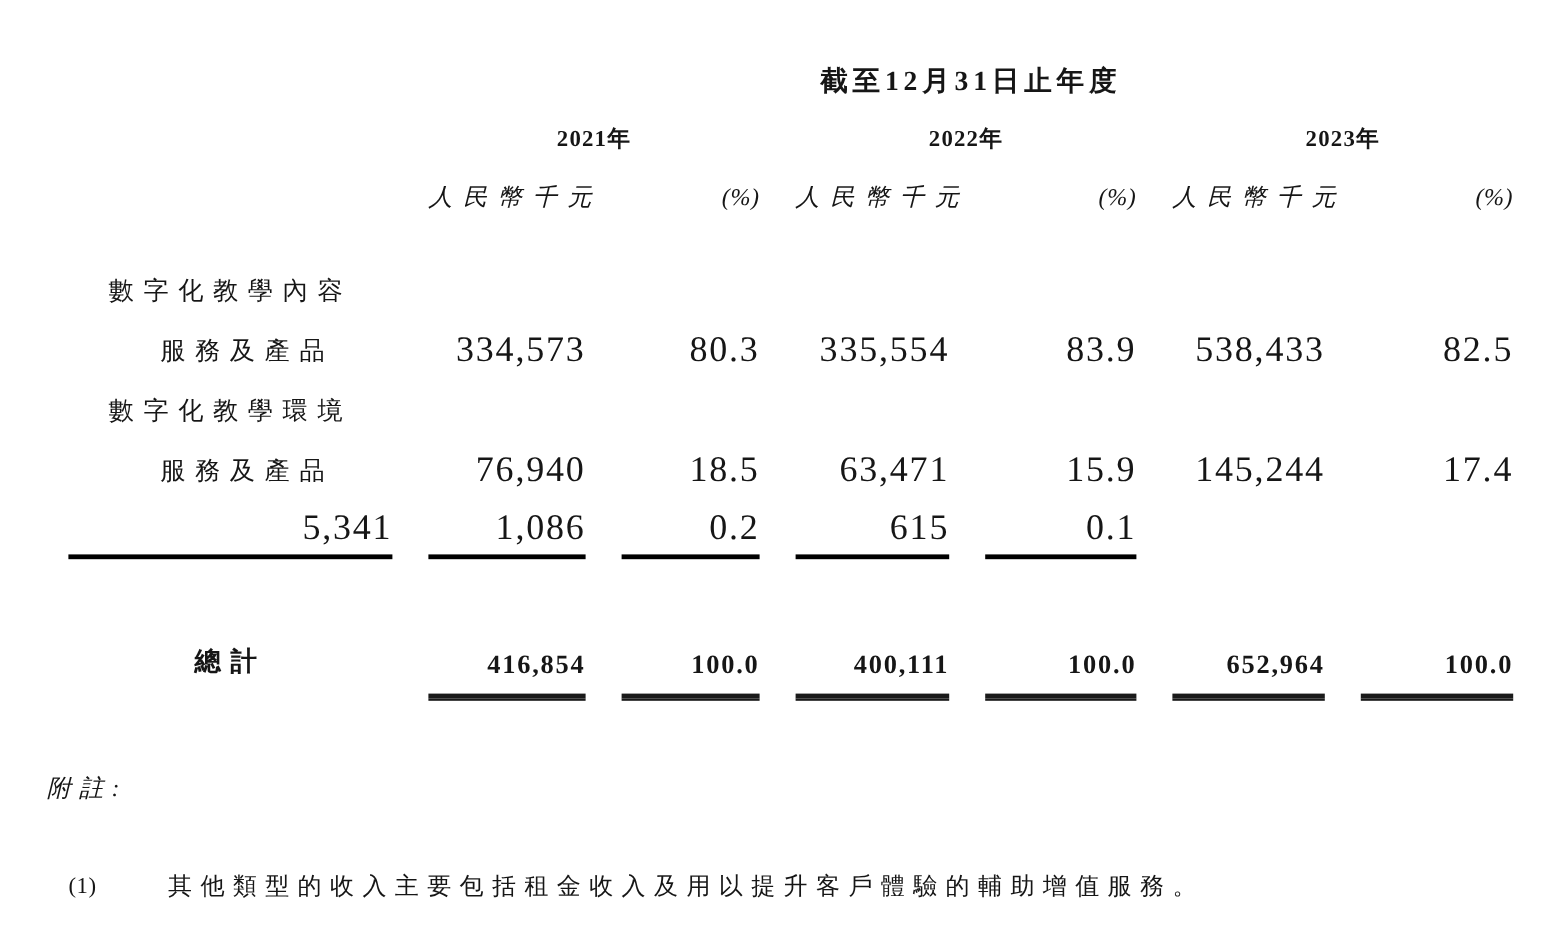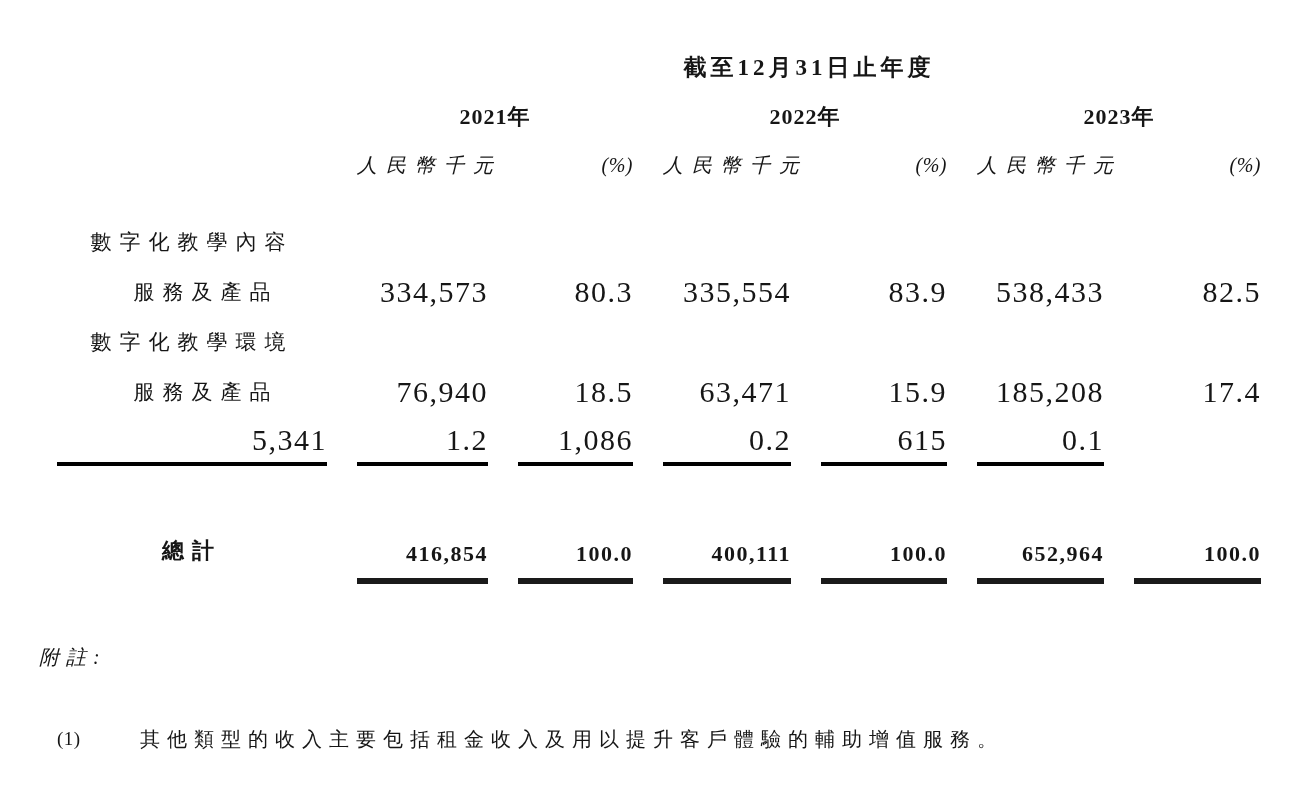--- a/index.html
+++ b/index.html
@@ -33,21 +33,21 @@
     font-weight: bold;
     font-size: 23px;
     letter-spacing: 4px;
     line-height: 32px;
     white-space: nowrap;
   }
   .year-row { margin-top: 17px; }
   .year {
     text-align: center;
     font-weight: bold;
-    font-size: 22px;
+    font-size: 19px;
     letter-spacing: 1px;
     line-height: 32px;
     white-space: nowrap;
   }
   .span-a { grid-column: 2 / 4; }
   .span-b { grid-column: 4 / 6; }
   .span-c { grid-column: 6 / 8; }
   .sub-row { margin-top: 15px; }
   .unit {
     font-style: italic;
@@ -160,27 +160,26 @@
   <div class="trow body">
     <div class="cell label">數字化教學環境</div>
   </div>
 
   <div class="trow body">
     <div class="cell label indent">服務及產品</div>
     <div class="cell num">76,940</div>
     <div class="cell num">18.5</div>
     <div class="cell num">63,471</div>
     <div class="cell num">15.9</div>
-    <div class="cell num">185,208</div>
+    <div class="cell num">145,244</div>
     <div class="cell num">17.4</div>
   </div>
 
   <div class="trow body">
     <div class="cell num rule">5,341</div>
-    <div class="cell num rule">1.2</div>
     <div class="cell num rule">1,086</div>
     <div class="cell num rule">0.2</div>
     <div class="cell num rule">615</div>
     <div class="cell num rule">0.1</div>
   </div>
 
   <div class="trow total-row">
     <div class="cell total-label">總計</div>
     <div class="cell total-cell">
         <span class="tv">416,854</span>

